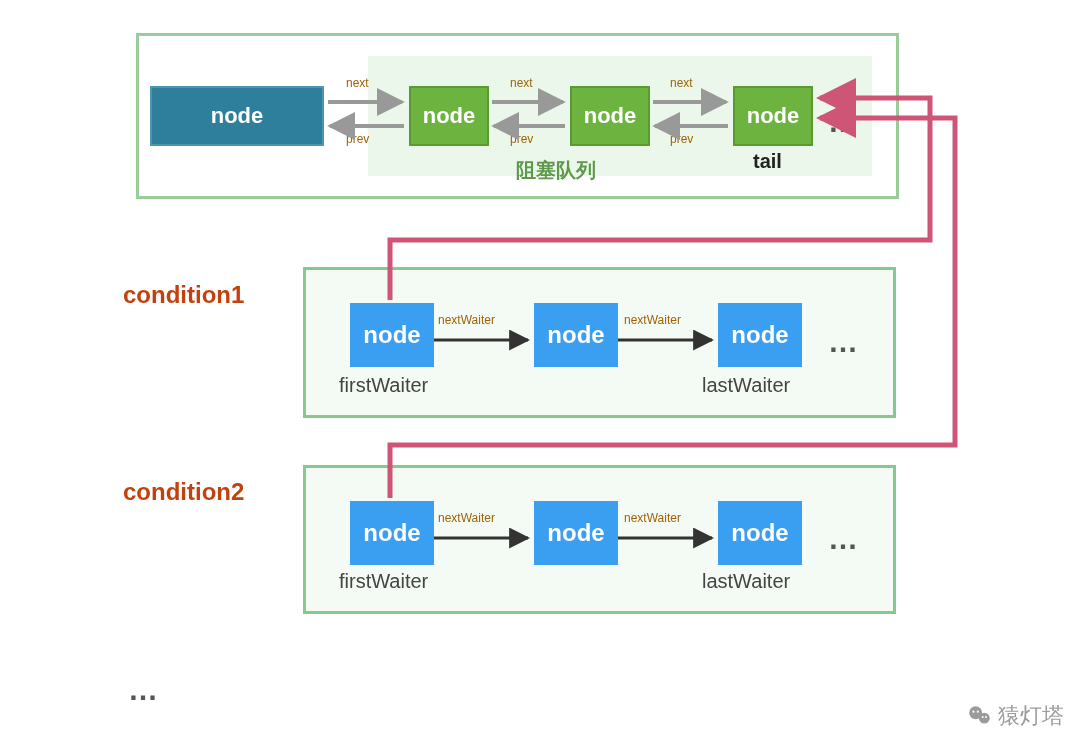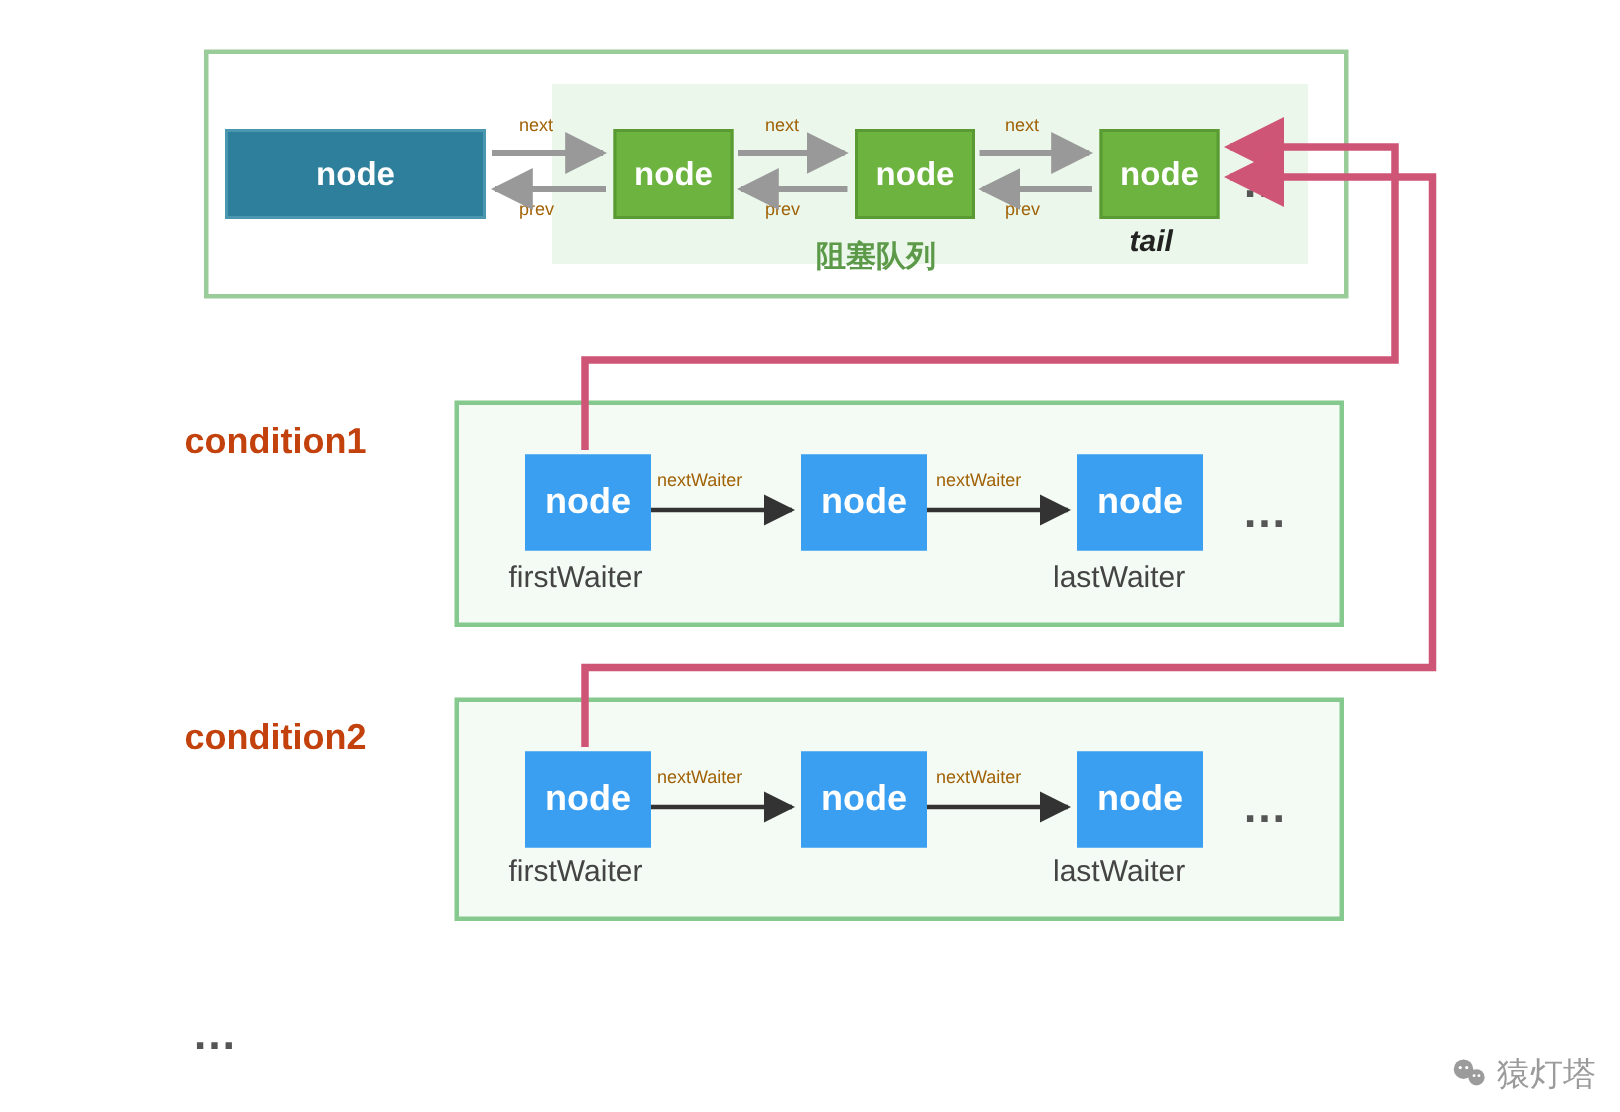--- a/index.html
+++ b/index.html
@@ -83,36 +83,36 @@
     display: inline-flex; align-items: center; justify-content: center;
     font-size: 22px;
   }
 </style>
 </head>
 <body>
 
 <div class="abs sync-queue-box" style="left:136px; top:33px; width:757px; height:160px;"></div>
 
 <div class="abs blocking-highlight" style="left:368px; top:56px; width:504px; height:120px;"></div>
-<div class="abs glabel" style="left:544px; top:157px;text-align:right;">阻塞队列</div>
+<div class="abs glabel" style="left:516px; top:157px;text-align:right;">阻塞队列</div>
 
 <div class="abs head-node" style="left:150px; top:86px; width:170px; height:56px;">
   <span>node</span>
 </div>
 
 <div class="abs green-node" style="left:409px; top:86px; width:76px; height:56px;">
   <span>node</span>
 </div>
 <div class="abs green-node" style="left:570px; top:86px; width:76px; height:56px;">
   <span>node</span>
 </div>
 <div class="abs green-node" style="left:733px; top:86px; width:76px; height:56px;">
   <span>node</span>
 </div>
-<div class="abs label-bold" style="left:753px; top:150px;font-style:italic;">tail</div>
+<div class="abs label-bold" style="left:753px; top:150px;">tail</div>
 <div class="abs ellipsis" style="left:828px; top:105px;">…</div>
 
 <div class="abs dlink-label" style="left:346px; top:76px;">next</div>
 <div class="abs dlink-label" style="left:346px; top:132px;">prev</div>
 <div class="abs dlink-label" style="left:510px; top:76px;">next</div>
 <div class="abs dlink-label" style="left:510px; top:132px;">prev</div>
 <div class="abs dlink-label" style="left:670px; top:76px;">next</div>
 <div class="abs dlink-label" style="left:670px; top:132px;">prev</div>
 
 <div class="abs label-big" style="left:123px; top:281px; font-weight:600;">condition1</div>

